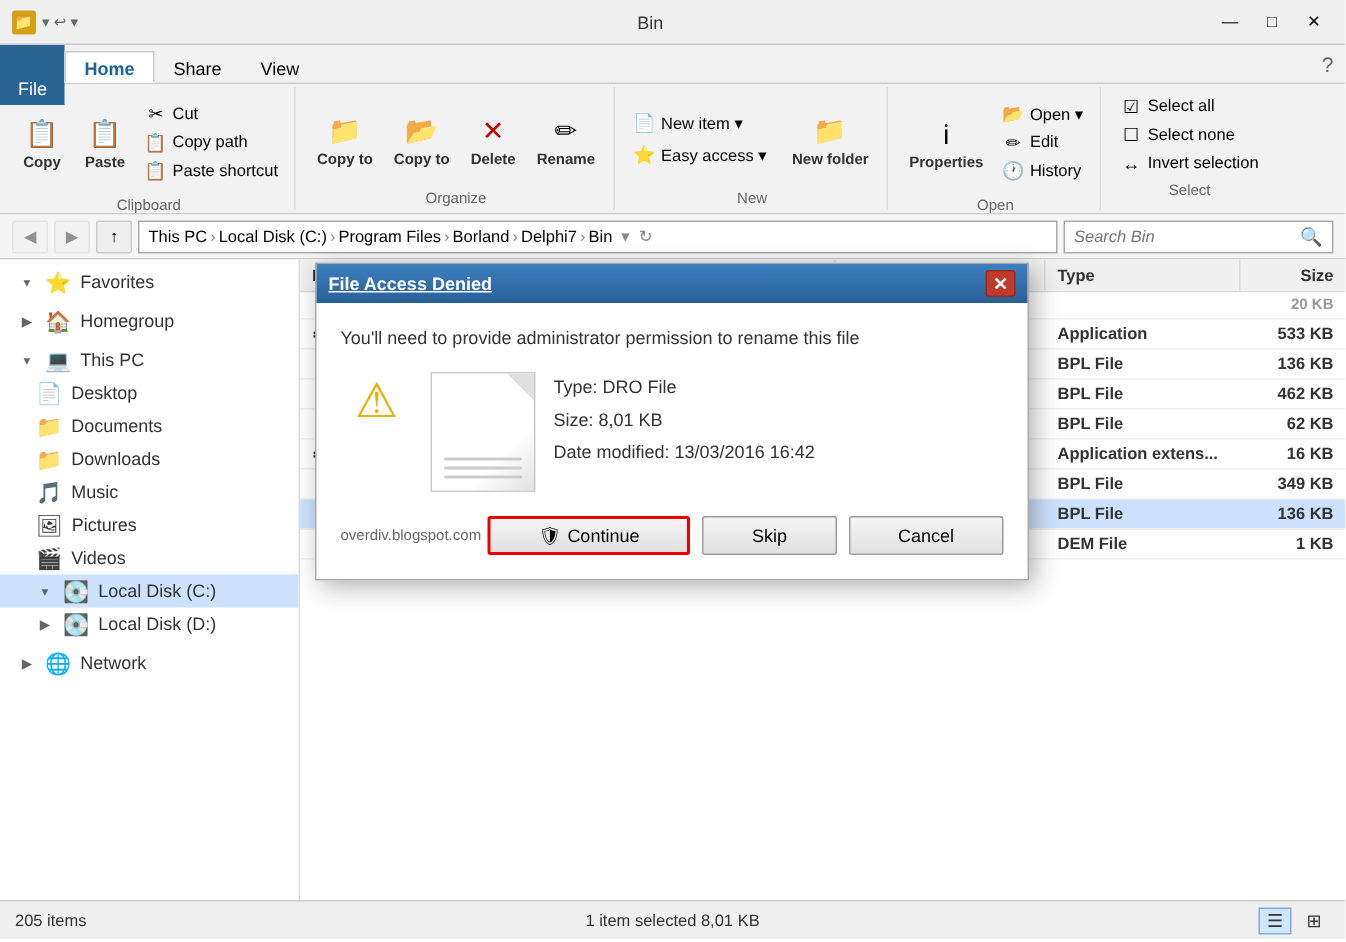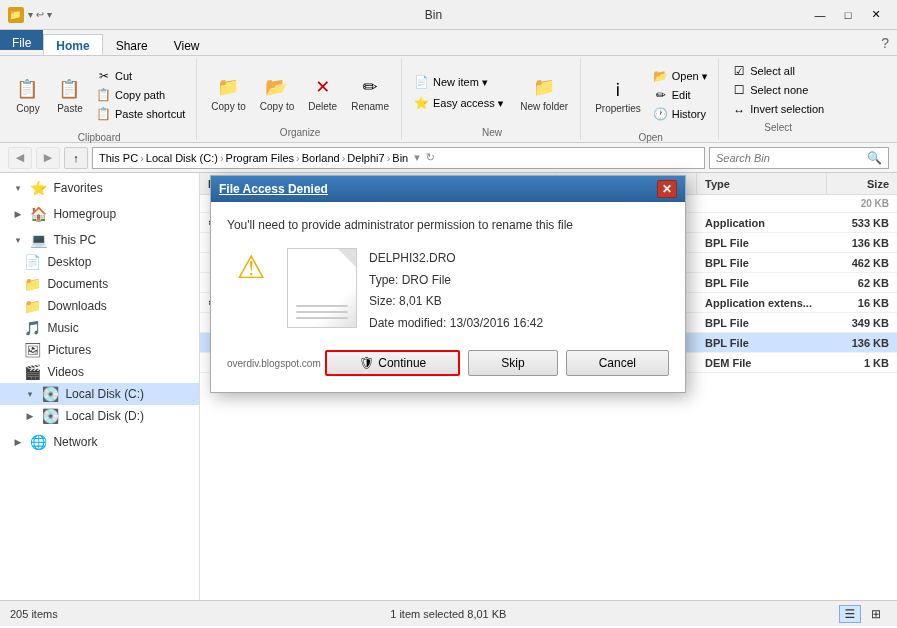--- a/index.html
+++ b/index.html
@@ -11,30 +11,30 @@
     .title-icon { width: 16px; height: 16px; background: #d4a017; border-radius: 2px; display: flex; align-items: center; justify-content: center; font-size: 10px; }
     .title-text { flex: 1; text-align: center; font-size: 12px; color: #333; }
     .title-controls { display: flex; gap: 2px; }
     .title-btn { width: 26px; height: 20px; display: flex; align-items: center; justify-content: center; font-size: 11px; cursor: pointer; background: #f0f0f0; border: 1px solid transparent; }
 
     
     .ribbon { background: #f2f2f2; border-bottom: 1px solid #ccc; }
     .ribbon-tabs { display: flex; height: 26px; border-bottom: 1px solid #ccc; }
     .ribbon-tab { padding: 4px 12px; font-size: 12px; cursor: pointer; border: 1px solid transparent; margin-top: 4px; }
     .ribbon-tab.active { background: #fff; border-color: #ccc #ccc #fff #ccc; color: #1a6496; font-weight: 600; border-bottom-color: #fff; }
-    .ribbon-tab.file { background: #2a6496; color: #fff; border: none; margin-top: 0; height: 20px; line-height: 18px; border-radius: 0; padding: 4px 12px; }
+    .ribbon-tab.file { background: #2a6496; color: #fff; border: none; margin-top: 0; height: 40px; line-height: 18px; border-radius: 0; padding: 20px 12px; }
 
     .ribbon-content { display: flex; height: 86px; align-items: stretch; padding: 2px; gap: 2px; }
     .ribbon-group { display: flex; flex-direction: column; align-items: center; border-right: 1px solid #ddd; padding: 2px 6px; min-width: 60px; }
     .ribbon-group-items { display: flex; gap: 2px; flex: 1; align-items: center; }
     .ribbon-group-label { font-size: 10px; color: #666; margin-top: 2px; }
 
     .ribbon-btn { display: flex; flex-direction: column; align-items: center; justify-content: center; padding: 3px 5px; cursor: pointer; border: 1px solid transparent; border-radius: 2px; min-width: 38px; height: 58px; }
     .ribbon-btn-icon { width: 28px; height: 28px; display: flex; align-items: center; justify-content: center; font-size: 18px; }
-    .ribbon-btn-label { font-size: 10px; text-align: center; line-height: 1.2; color: #333; }
+    .ribbon-btn-label { font-size: 10px; text-align: center; line-height: 1.2; color: #333; font-weight: bold; }
 
     .ribbon-btn-small { display: flex; align-items: center; gap: 4px; padding: 2px 4px; cursor: pointer; border: 1px solid transparent; border-radius: 2px; height: 18px; white-space: nowrap; font-size: 11px; }
     .ribbon-btn-small-icon { width: 14px; height: 14px; display: flex; align-items: center; justify-content: center; font-size: 12px; }
 
     .ribbon-col { display: flex; flex-direction: column; gap: 1px; justify-content: center; height: 70px; }
 
     
     .address-bar { display: flex; align-items: center; gap: 4px; padding: 4px 8px; background: #f5f5f5; border-bottom: 1px solid #ccc; height: 30px; }
     .nav-btn { width: 24px; height: 22px; background: #f0f0f0; border: 1px solid #ccc; border-radius: 2px; cursor: pointer; display: flex; align-items: center; justify-content: center; font-size: 11px; }
     .nav-btn.disabled { opacity: 0.4; cursor: default; }
@@ -448,21 +448,20 @@
         <div style="display:flex;align-items:center;justify-content:center;color:#e8b000;font-size:32px;width:48px;">⚠</div>
         <div class="file-thumbnail">
           <div style="position:absolute;top:0;right:0;width:0;height:0;border-style:solid;border-width:0 18px 18px 0;border-color:transparent #e0e0e0 transparent transparent;"></div>
           <div class="file-thumb-lines">
             <div class="file-thumb-line"></div>
             <div class="file-thumb-line"></div>
             <div class="file-thumb-line"></div>
           </div>
         </div>
         <div class="file-details">
-          <div>DELPHI32.DRO</div>
           <div>Type: DRO File</div>
           <div>Size: 8,01 KB</div>
           <div>Date modified: 13/03/2016 16:42</div>
         </div>
       </div>
       <div class="dialog-footer">
         <span class="dialog-url">overdiv.blogspot.com</span>
         <div class="dialog-buttons">
           <button class="dialog-btn primary">
             <span style="margin-right:4px;">🛡</span><span>Continue</span>

